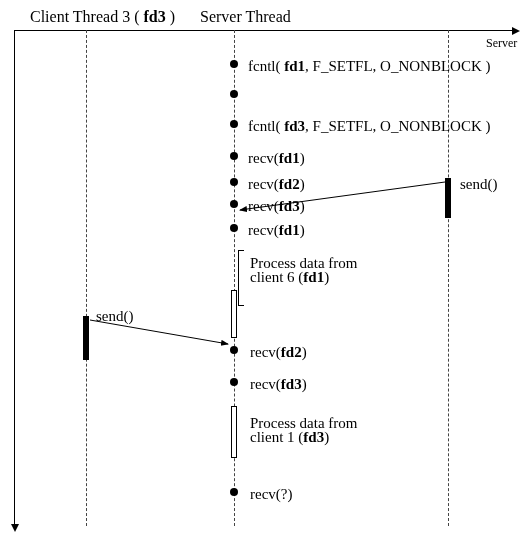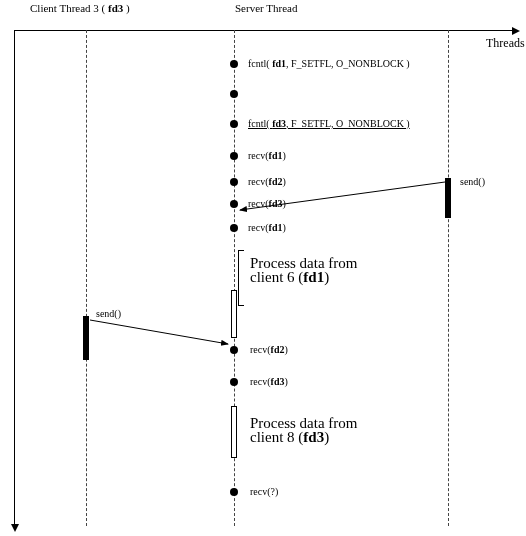--- a/index.html
+++ b/index.html
@@ -11,22 +11,22 @@
     color: #000;
   }
   .diagram {
     position: relative;
     width: 526px;
     height: 536px;
     background: #fff;
   }
   .header {
     position: absolute;
-    top: 2px;
-    font-size: 11px;
+    top: 8px;
+    font-size: 16px;
   }
   .lifeline {
     position: absolute;
     top: 30px;
     width: 0;
     height: 496px;
     border-left: 1px dashed #444;
   }
   .axis-y {
     position: absolute;
@@ -60,21 +60,21 @@
   }
   .dot {
     position: absolute;
     width: 8px; height: 8px;
     background: #000;
     border-radius: 50%;
     transform: translate(-50%, -50%);
   }
   .evt-label {
     position: absolute;
-    font-size: 10px;
+    font-size: 15px;
     white-space: nowrap;
   }
   .evt-label b { font-weight: bold; }
   .bracket {
     position: absolute;
     border-left: 1px solid #000;
   }
   .bracket::before, .bracket::after {
     content: "";
     position: absolute;
@@ -117,41 +117,41 @@
 </style>
 </head>
 <body>
 
 <div class="diagram">
 
   <div class="axis-x"></div>
   <div class="axis-y"></div>
   <div class="arrowhead-right" style="left:512px; top:26.5px;"></div>
   <div class="arrowhead-down" style="left:10.5px; top:524px;"></div>
-  <div class="axis-label" style="left:486px; top:36px;">Threads</div>
+  <div class="axis-label" style="left:486px; top:36px;">Server</div>
   <div class="axis-label" style="left:0px; top:512px;margin-top:48px;">Time</div>
 
   <div class="header" style="left:30px;">
     <span>Client Thread 3 ( </span><b>fd3</b><span> )</span>
   </div>
-  <div class="header" style="left:200px;margin-left:35px;">Server Thread</div>
+  <div class="header" style="left:200px;">Server Thread</div>
 
   <div class="lifeline" style="left:86px;"></div>
   <div class="lifeline" style="left:234px;"></div>
   <div class="lifeline" style="left:448px;"></div>
 
   <div class="dot" style="left:234px; top:64px;"></div>
   <div class="evt-label" style="left:248px; top:58px;">
     <span>fcntl( </span><b>fd1</b><span>, F_SETFL, O_NONBLOCK )</span>
   </div>
 
   <div class="dot" style="left:234px; top:94px;"></div>
 
   <div class="dot" style="left:234px; top:124px;"></div>
-  <div class="evt-label" style="left:248px; top:118px;text-decoration:underline;">
+  <div class="evt-label" style="left:248px; top:118px;">
     <span>fcntl( </span><b>fd3</b><span>, F_SETFL, O_NONBLOCK )</span>
   </div>
 
   <div class="dot" style="left:234px; top:156px;"></div>
   <div class="evt-label" style="left:248px; top:150px;">
     <span>recv(</span><b>fd1</b><span>)</span>
   </div>
 
   <div class="dot" style="left:234px; top:182px;"></div>
   <div class="evt-label" style="left:248px; top:176px;">
@@ -181,21 +181,21 @@
   </div>
 
   <div class="dot" style="left:234px; top:382px;"></div>
   <div class="evt-label" style="left:250px; top:376px;">
     <span>recv(</span><b>fd3</b><span>)</span>
   </div>
 
   <div class="activation-hollow" style="left:234px; top:406px; height:52px;"></div>
   <div class="process-text" style="left:250px; top:416px;">
     <div>Process data from</div>
-    <div><span>client 8 (</span><b>fd3</b><span>)</span></div>
+    <div><span>client 1 (</span><b>fd3</b><span>)</span></div>
   </div>
 
   <div class="dot" style="left:234px; top:492px;"></div>
   <div class="evt-label" style="left:250px; top:486px;">
     <span>recv(</span><span>?</span><span>)</span>
   </div>
 
   <div class="activation" style="left:448px; top:178px; height:40px;"></div>
   <div class="evt-label" style="left:460px; top:176px;">send()</div>
 

